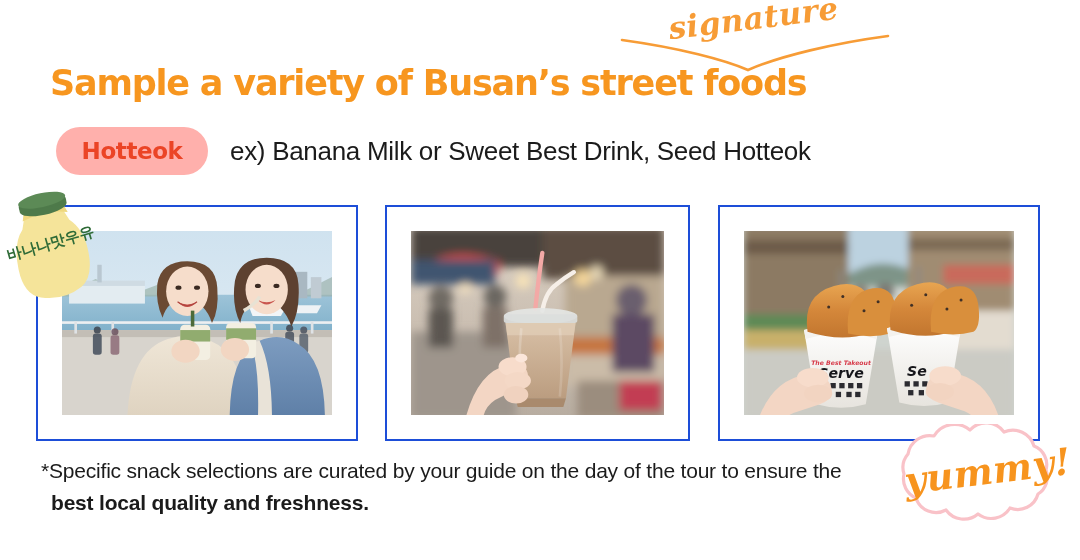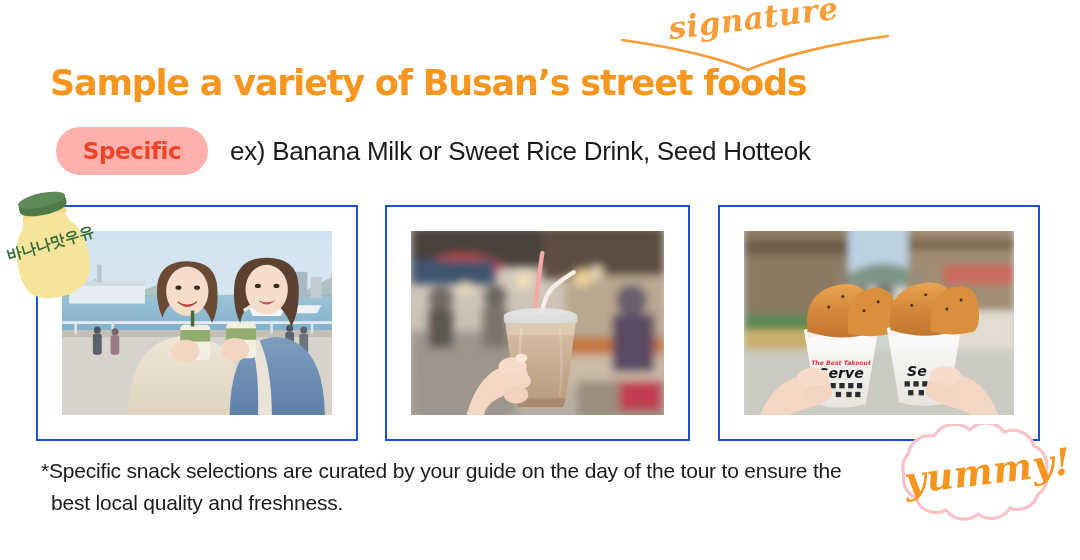--- a/index.html
+++ b/index.html
@@ -160,39 +160,39 @@
     position: absolute;
     left: 41px;
     top: 455px;
     width: 840px;
     font-family: "Liberation Sans", sans-serif;
     font-size: 21px;
     line-height: 32px;
     color: #1b1b1b;
     letter-spacing: -0.2px;
   }
-  .footnote .line2 { padding-left: 10px; }
+  .footnote .line2 { padding-left: 10px; font-weight: bold; }
 </style>
 </head>
 <body>
 
 <div class="stage">
 
   <div class="signature-wrap">
     <svg class="signature-swoosh" viewBox="0 0 270 46">
       <path d="M2 14 C 60 22, 105 34, 128 44 C 160 30, 215 17, 268 10" fill="none" stroke="#F79C36" stroke-width="2.6" stroke-linecap="round"></path>
     </svg>
     <div class="signature-text">signature</div>
   </div>
 
   <div class="headline">Sample a variety of Busan’s street foods</div>
 
   <div class="included-row">
-    <div class="included-badge">Specific</div>
-    <div class="included-example">ex) Banana Milk or Sweet Rice Drink, Seed Hotteok</div>
+    <div class="included-badge">Hotteok</div>
+    <div class="included-example">ex) Banana Milk or Sweet Best Drink, Seed Hotteok</div>
   </div>
 
   <div class="frame" id="frame-1">
     <div class="photo">
       <svg viewBox="0 0 306 220" preserveAspectRatio="xMidYMid slice" width="100%" height="100%">
         <defs>
           <linearGradient id="g1sky" x1="0" y1="0" x2="0" y2="1">
             <stop offset="0" stop-color="#cfe2ef"></stop>
               <stop offset="1" stop-color="#e6eff5"></stop>
           </linearGradient>

